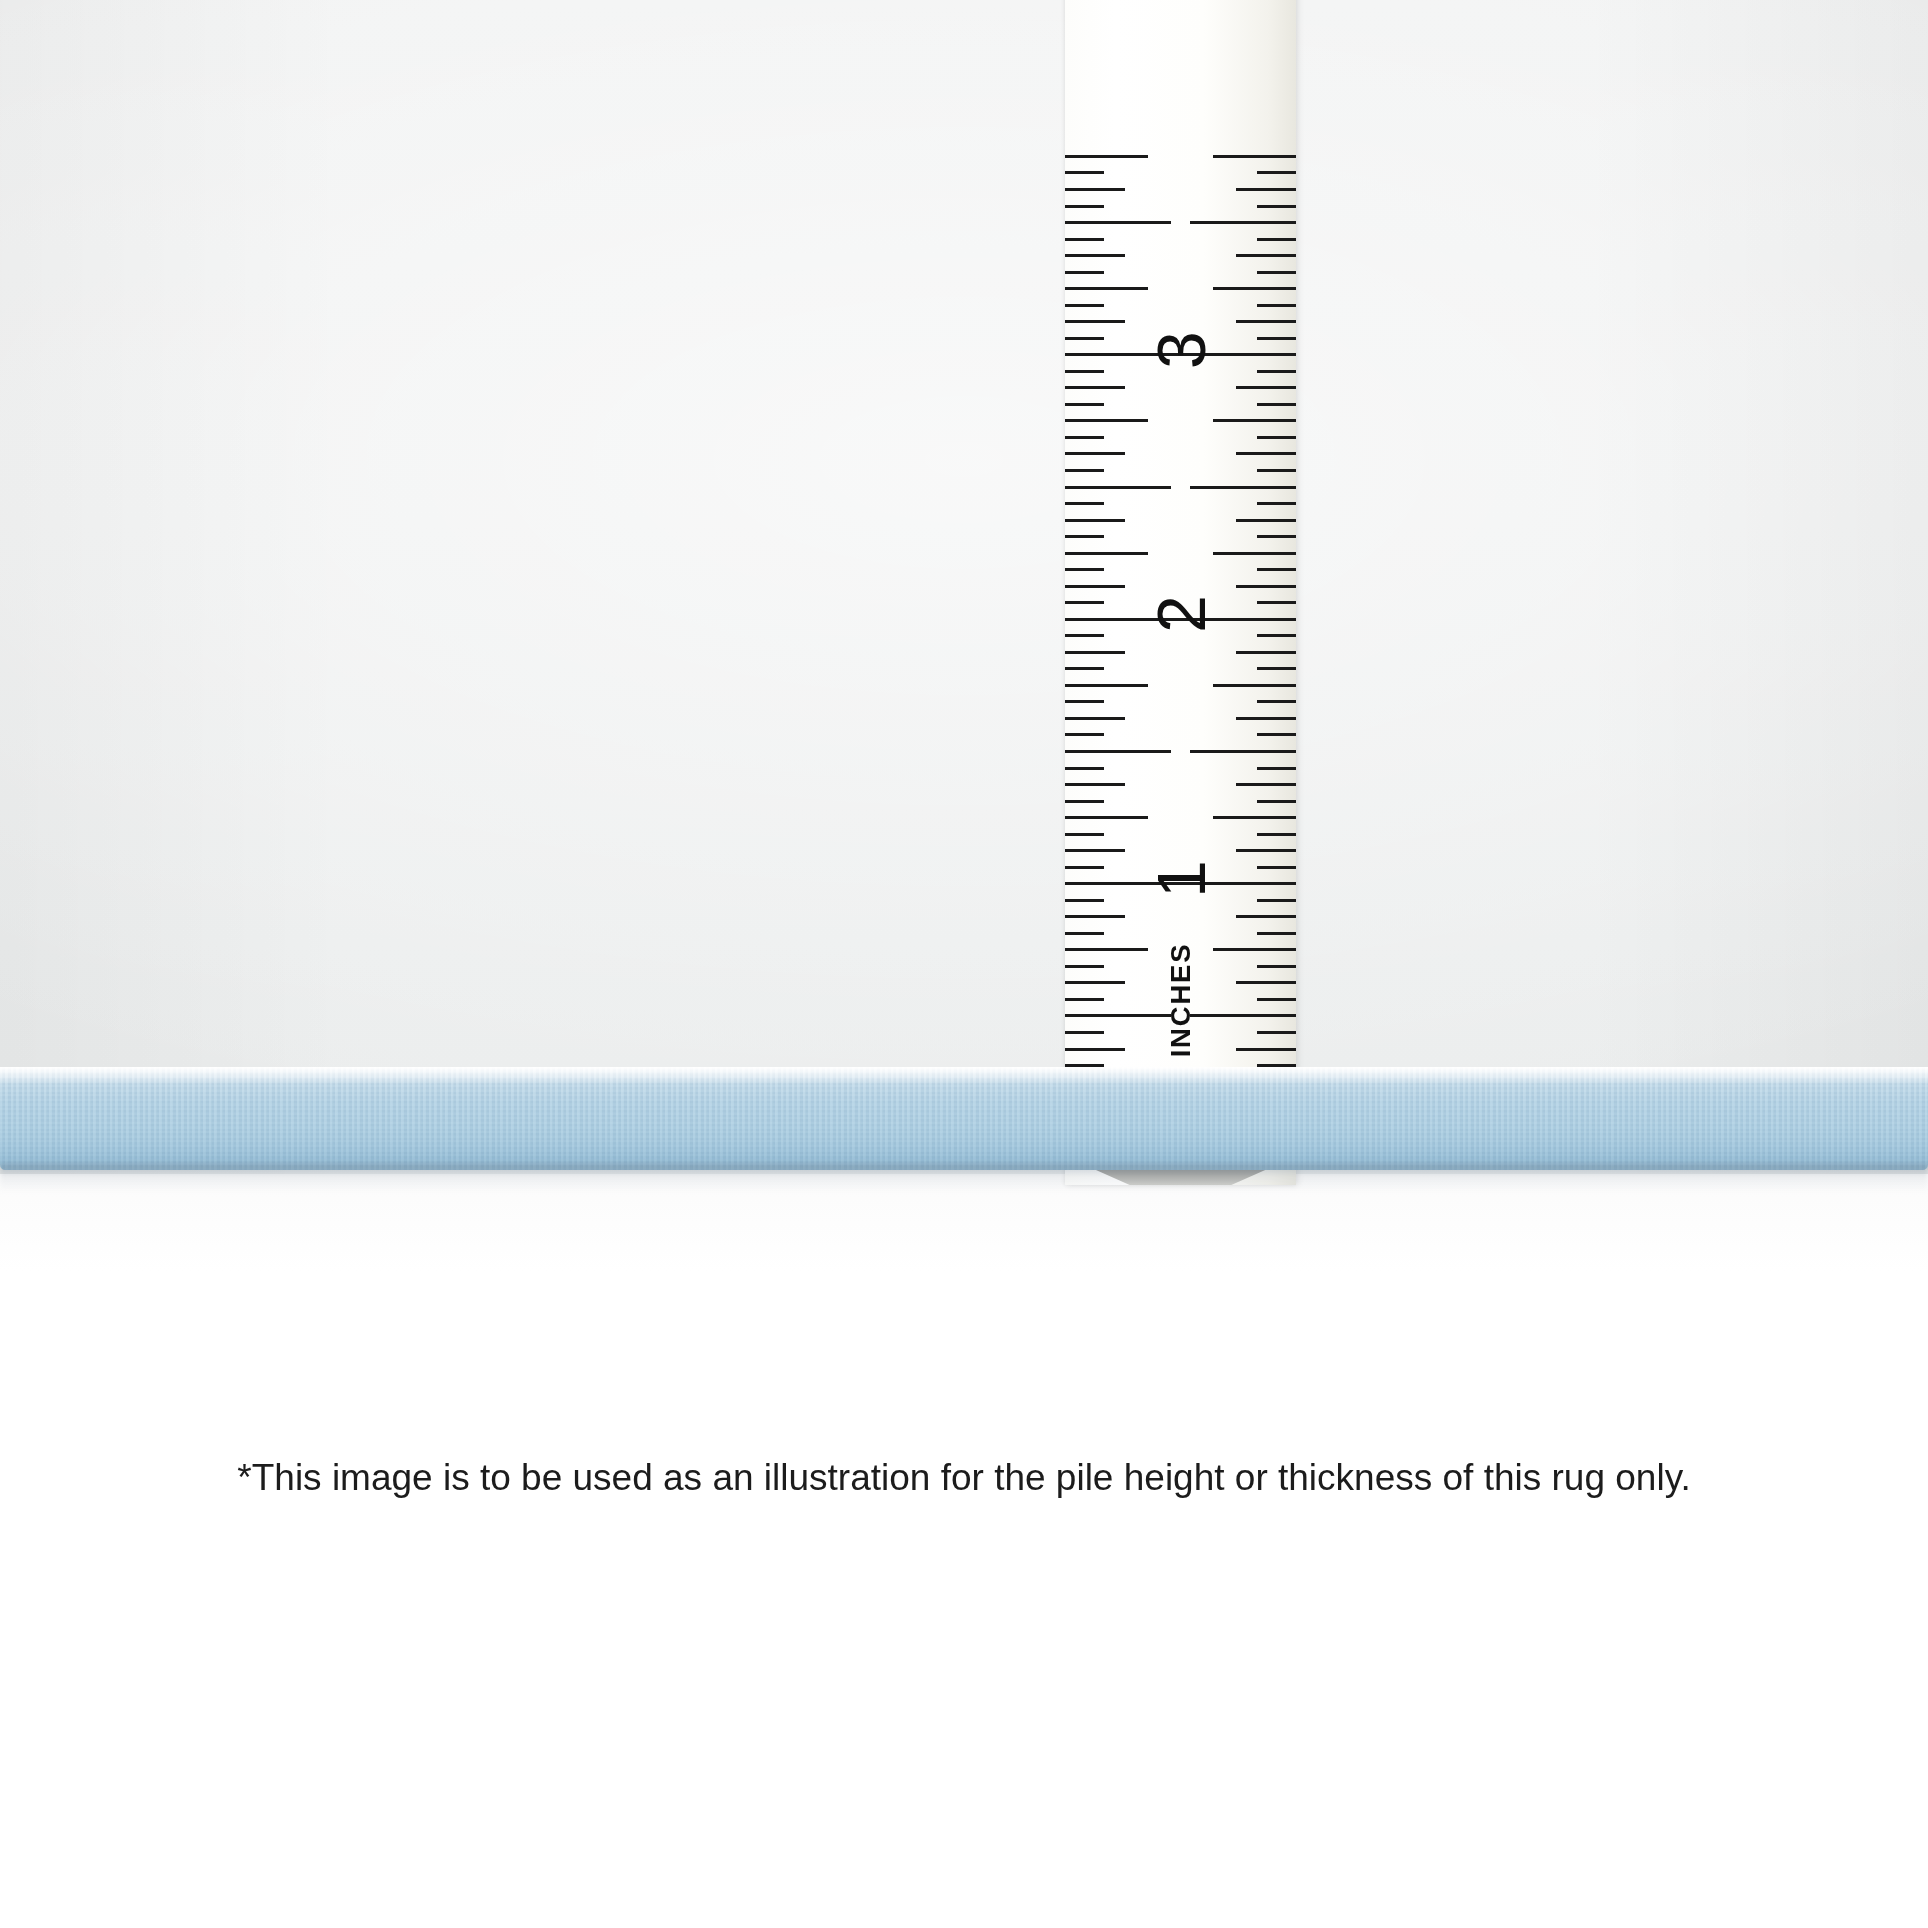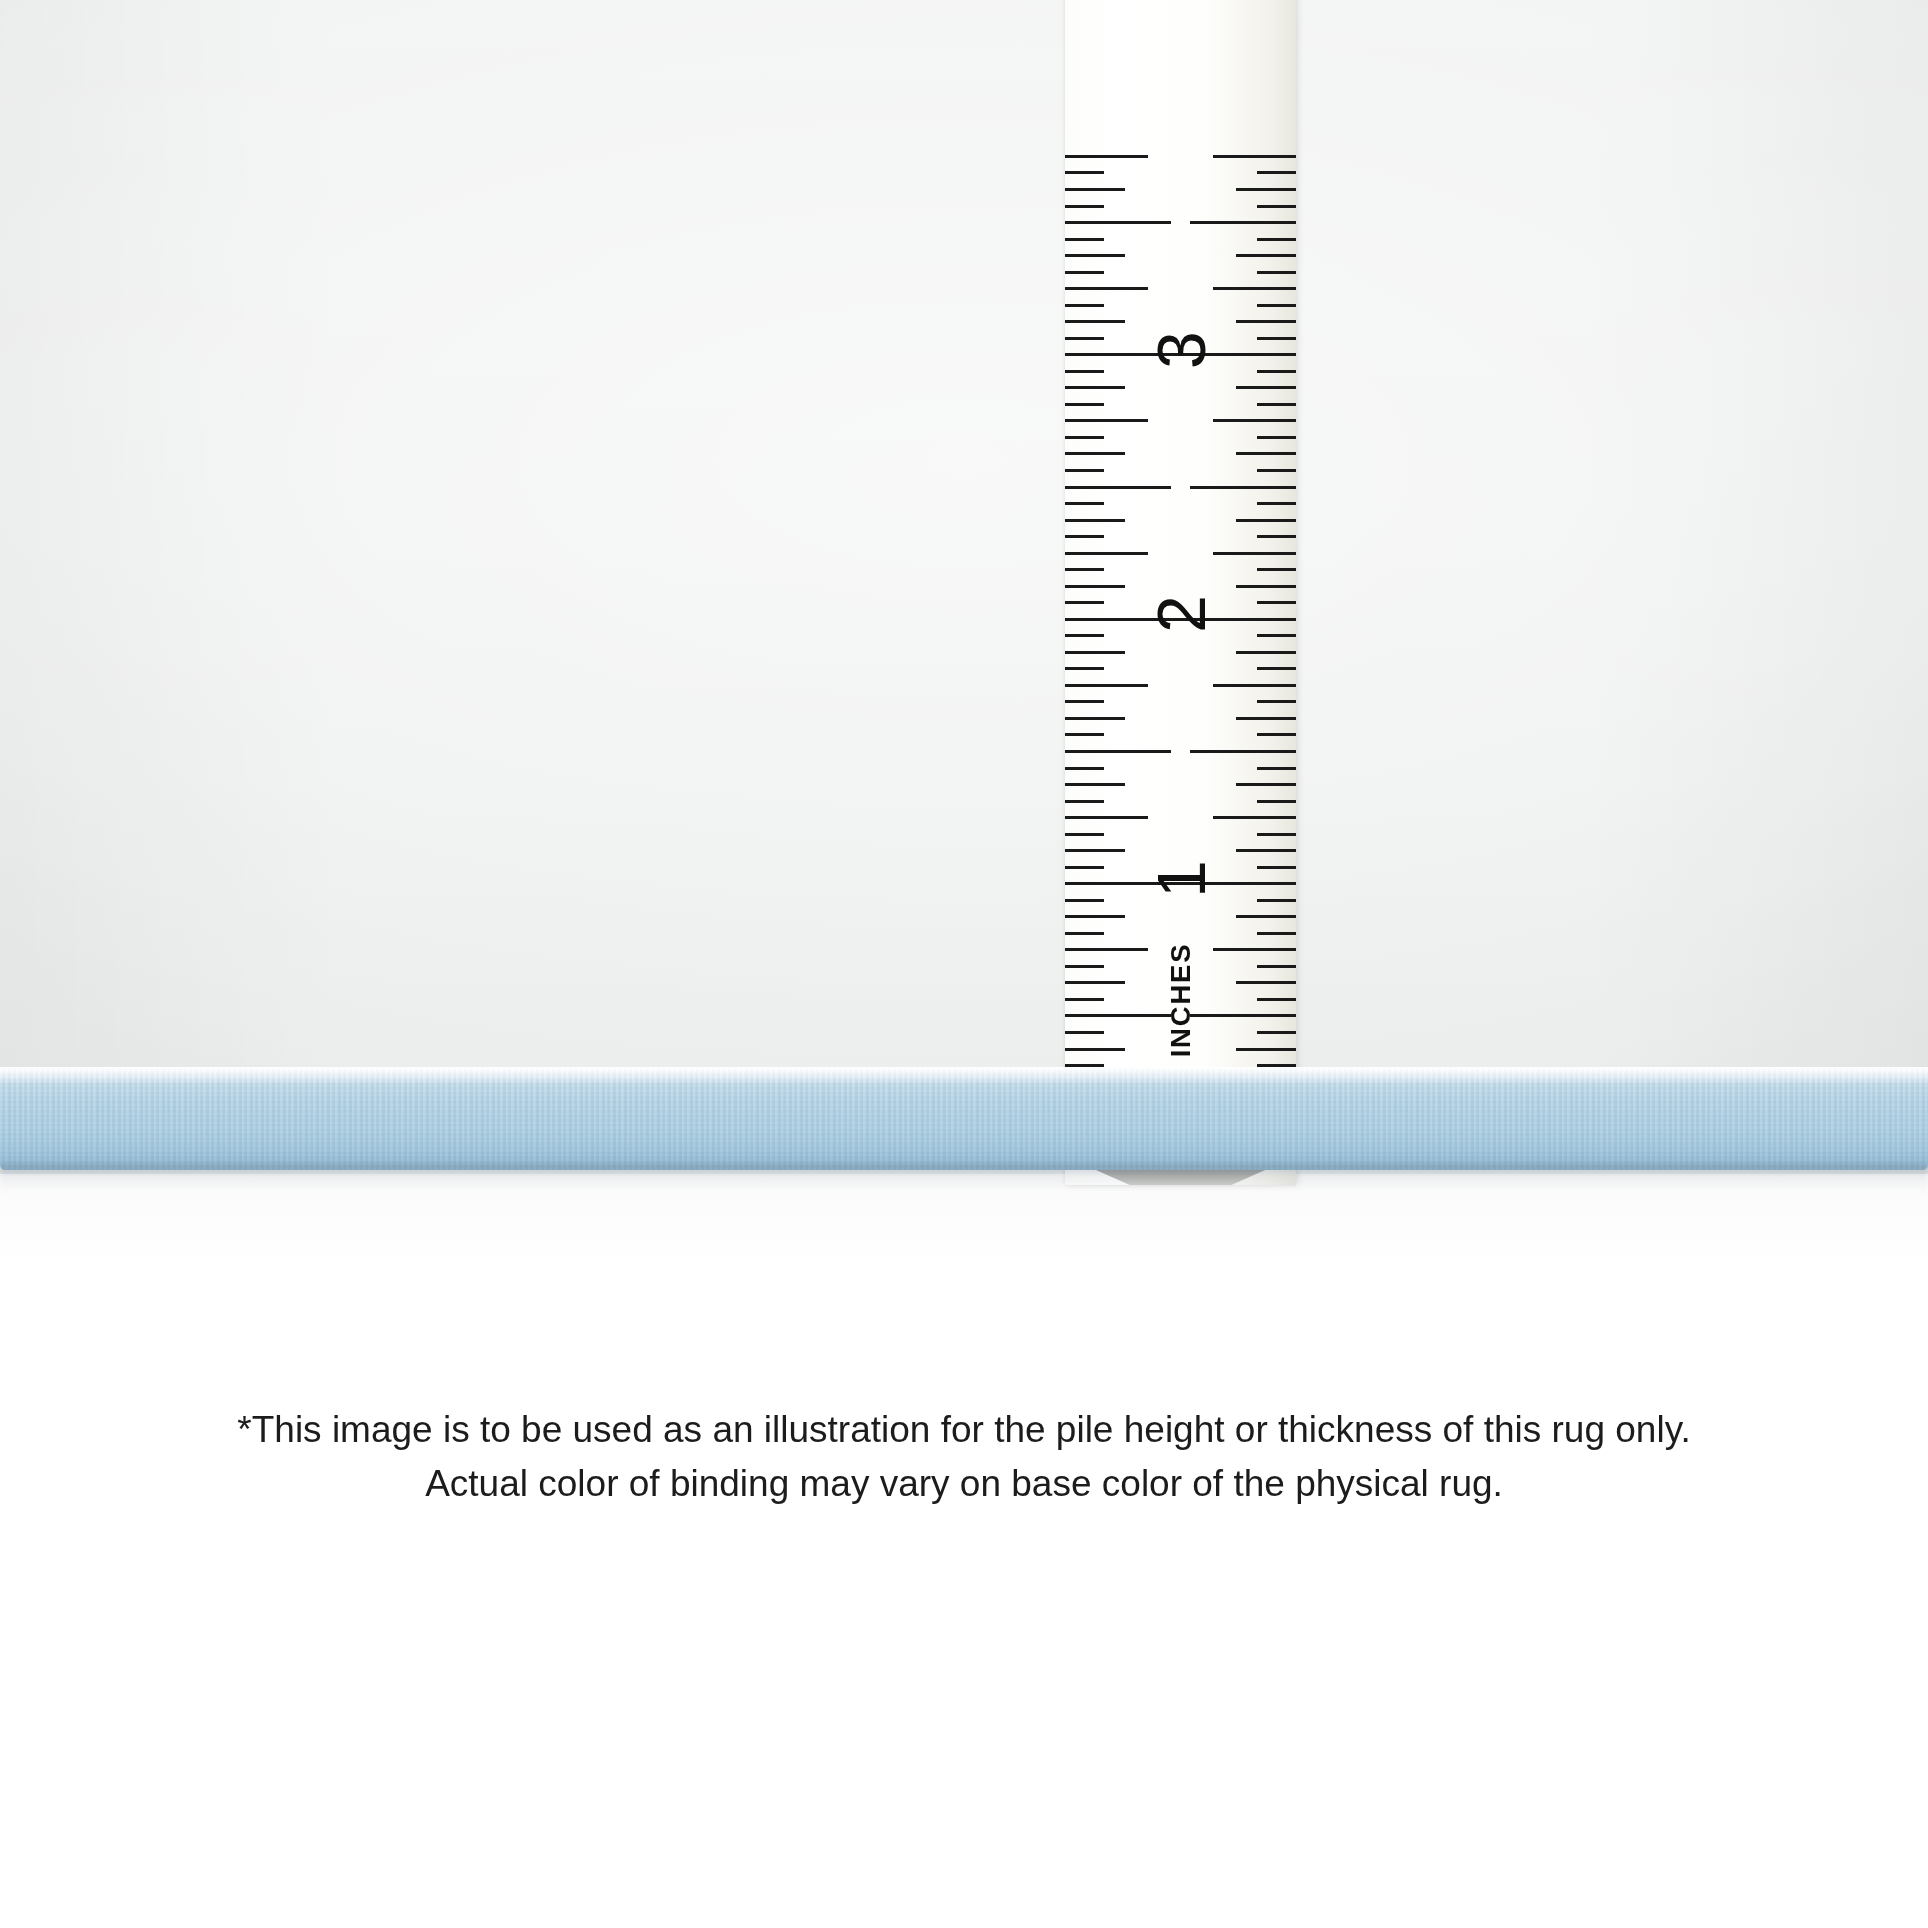--- a/index.html
+++ b/index.html
@@ -174,21 +174,21 @@
     color: #111111;
     transform: rotate(-90deg);
     transform-origin: center center;
     white-space: nowrap;
   }
 
   
   .caption {
     position: absolute;
     left: 0;
-    top: 1403px;
+    top: 1451px;
     width: 1928px;
     text-align: center;
     color: #1c1c1c;
     font-size: 37px;
     line-height: 1.45;
     font-family: "Liberation Sans", sans-serif;
   }
   .caption-line {
     display: block;
     padding: 0 110px;
@@ -339,17 +339,16 @@
 
   <div class="rug">
     <div class="rug-band"></div>
     <div class="rug-weave"></div>
     <div class="rug-top-highlight"></div>
     <div class="rug-shadow"></div>
   </div>
 
   <div class="caption">
     <span class="caption-line">*This image is to be used as an illustration for the pile height or thickness of this rug only.</span>
-    <span class="caption-line">Actual color of binding may vary on base color of the physical rug.</span>
   </div>
 
 </div>
 
 
 </body></html>

